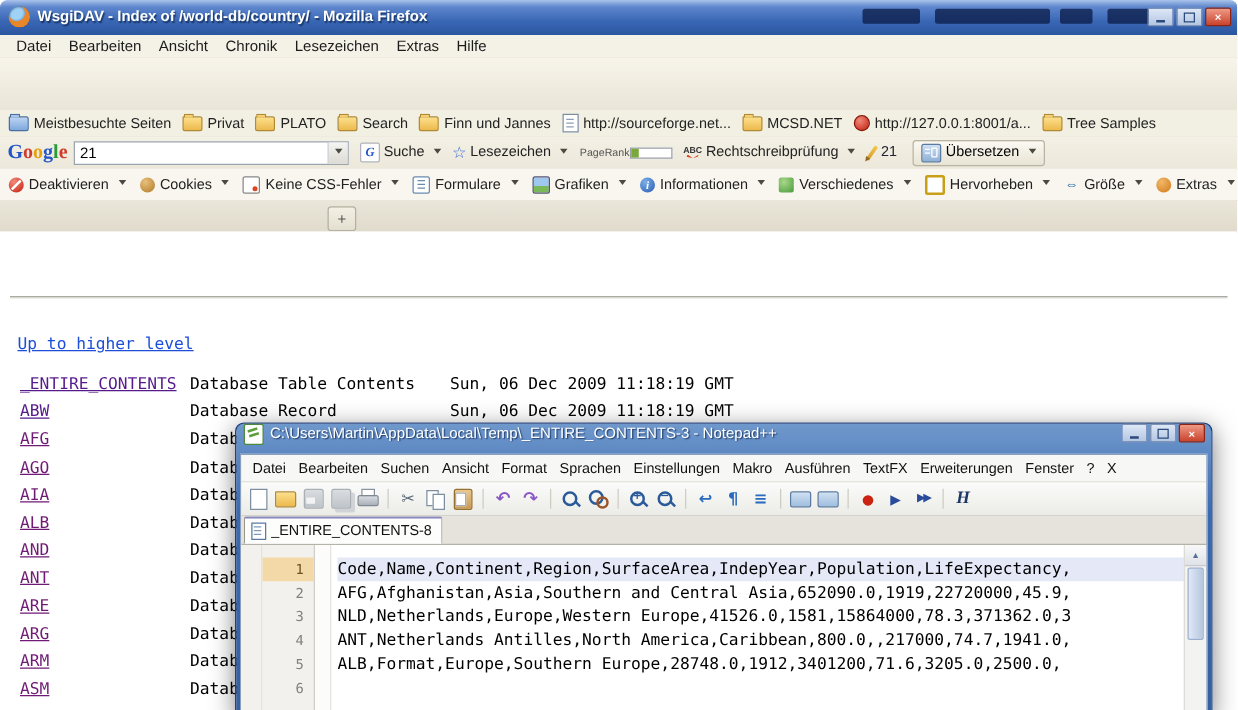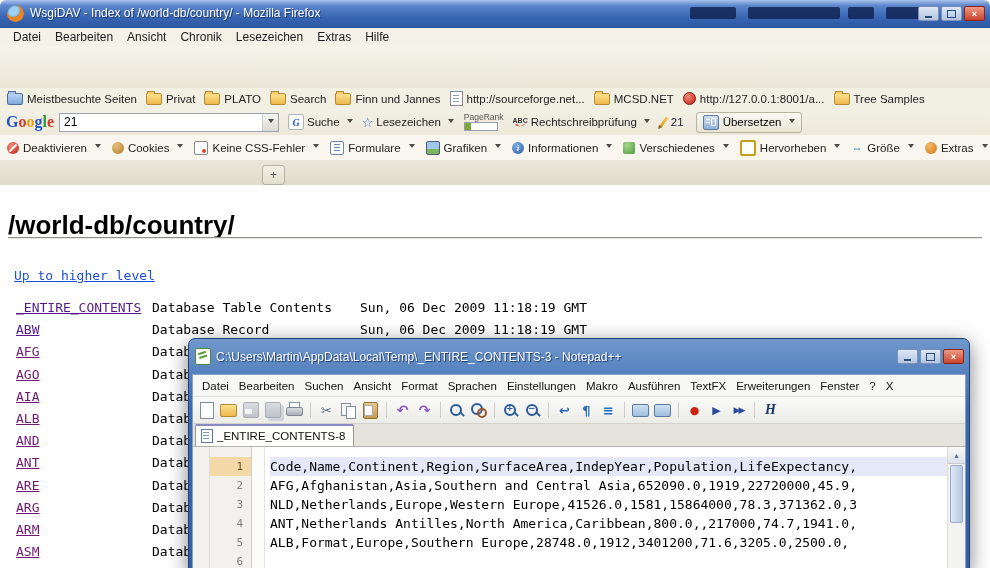--- a/index.html
+++ b/index.html
@@ -3,21 +3,21 @@
 <meta charset="utf-8">
 <style>
   html,body{margin:0;padding:0;}
   body{width:990px;height:568px;overflow:hidden;font-family:"Liberation Sans","DejaVu Sans",sans-serif;}
   #screen{position:relative;width:990px;height:568px;background:#fff;overflow:hidden;}
   .bar{position:absolute;left:0;width:990px;}
 
   
   .ff-titlebar{top:0;height:28px;background:linear-gradient(180deg,#a9c3ea 0%,#5d86cc 20%,#3a67b5 60%,#2a55a0 100%);border-radius:6px 6px 0 0;border-bottom:1px solid #1d3f7e;}
   .ff-logo{position:absolute;left:7px;top:5px;width:17px;height:17px;border-radius:50%;background:radial-gradient(circle at 35% 30%,#9fd2f5 0 30%,#2a6ac8 70%);box-shadow:inset -2px -3px 0 2px #e8862a, inset 0 0 2px #0a2a5a;}
-  .ff-title{position:absolute;left:30px;top:6px;color:#fff;font-size:12px;font-weight:400;text-shadow:1px 1px 1px #173566;white-space:nowrap;}
+  .ff-title{position:absolute;left:30px;top:6px;color:#fff;font-size:12px;font-weight:700;text-shadow:1px 1px 1px #173566;white-space:nowrap;}
   .ghost{position:absolute;top:7px;height:12px;background:rgba(12,30,74,0.78);border-radius:2px;}
   .g1{left:690px;width:46px}.g2{left:748px;width:92px}.g3{left:848px;width:26px}.g4{left:886px;width:38px}
   .wbtns{position:absolute;right:5px;top:6px;display:flex;gap:2px;}
   .wb{width:19px;height:13px;border-radius:2px;border:1px solid #7e92b6;background:linear-gradient(#dde7f6,#b4c6e2);display:flex;align-items:center;justify-content:center;font-size:9px;color:#2a4a7a;}
   .wb.cls{background:linear-gradient(#ef9a86,#c9432d);border-color:#8d2413;color:#fff;font-weight:bold;}
   .wb i.dash{width:7px;height:2px;background:#2a4a7a;margin-top:6px;}
   .wb i.box{width:7px;height:6px;border:1px solid #2a4a7a;}
 
   
   .ff-menubar{top:28px;height:18px;background:#f4f1e6;border-bottom:1px solid #ddd8c8;display:flex;align-items:center;padding-left:6px;}
@@ -61,21 +61,21 @@
   
   .ff-google{top:109px;height:26px;background:linear-gradient(#f3f0e5,#ece8da);border-bottom:1px solid #d9d4c4;display:flex;align-items:center;padding-left:6px;}
   .glogo{font-family:"Liberation Serif","DejaVu Serif",serif;font-weight:bold;font-size:16px;letter-spacing:0;margin-right:5px;}
   .gl0,.gl3{color:#2255c8}.gl1,.gl5{color:#d03a2a}.gl2{color:#e8a00a}.gl4{color:#2a9a3a}
   .gsearch{width:218px;height:17px;background:#fff;border:1px solid #9aa4ae;display:flex;align-items:center;}
   .gsearch input{border:none;outline:none;flex:1;font-size:12px;padding-left:4px;background:transparent;font-family:"Liberation Sans","DejaVu Sans",sans-serif;}
   .gsearch .dd{width:15px;height:100%;border-left:1px solid #c8ccd0;background:linear-gradient(#f4f4f2,#dddbd4);display:flex;align-items:center;justify-content:center;}
   .gbtn{display:flex;align-items:center;gap:3px;font-size:11.5px;color:#222;margin-left:9px;white-space:nowrap;}
   .gicon{width:14px;height:14px;background:#fff;border:1px solid #b0b4ba;border-radius:2px;display:flex;align-items:center;justify-content:center;font-size:10px;font-weight:bold;color:#2255c8;font-family:"Liberation Serif",serif;}
   .star{color:#3a6fd0;font-size:13px;}
-  .pr{display:flex;flex-direction:column;align-items:flex-start;margin-left:10px;}
+  .pr{display:flex;flex-direction:row;align-items:flex-start;margin-left:10px;}
   .pr .prlabel{font-size:8.5px;color:#555;line-height:9px;}
   .pr .prbar{width:32px;height:7px;border:1px solid #98a0a8;background:#fff;position:relative;}
   .pr .prbar::after{content:"";position:absolute;left:0;top:0;height:100%;width:6px;background:#7aa83a;}
   .abcico{display:flex;flex-direction:column;align-items:center;line-height:6px;}
   .abcico .abct{font-size:7px;font-weight:bold;color:#333;}
   .abcico::after{content:"";width:10px;height:3px;background:linear-gradient(90deg,#d42,#d42);clip-path:polygon(0 60%,10% 0,50% 100%,100% 0,90% 60%,50% 100%);}
   .pencil{width:3px;height:13px;background:linear-gradient(#f2c84b,#d89a2a);border-radius:1px;transform:rotate(35deg);position:relative;margin-left:12px;}
   .pencil::after{content:"";position:absolute;left:-1px;bottom:-4px;border:2px solid transparent;border-top:4px solid #8a6a2a;}
   .gcount{font-size:11.5px;color:#223;margin-left:6px;}
   .transico{width:14px;height:13px;border-radius:2px;background:linear-gradient(#cfe0f2,#8fb0d8);border:1px solid #5a7aa0;position:relative;}
@@ -115,21 +115,21 @@
   .c-up{position:absolute;left:14px;top:268px;text-decoration:underline;color:#1d4ed8;}
   .listing{position:absolute;left:0;top:300px;width:990px;height:266px;}
   .lrow{position:absolute;left:0;width:990px;height:20px;}
   .lrow .nm{position:absolute;left:16px;text-decoration:underline;color:#701a75;white-space:pre;}
   .lrow .nm.v{color:#551A8B;}
   .lrow .tp{position:absolute;left:152px;color:#000;white-space:pre;}
   .lrow .dt{position:absolute;left:360px;color:#000;white-space:pre;}
 
   
   .npp{position:absolute;left:188px;top:338px;width:782px;height:234px;z-index:30;background:linear-gradient(#6f98cc,#3c6ab0 30%,#35609f);border:1px solid #1e3f78;border-radius:7px 7px 0 0;box-shadow:0 5px 20px rgba(0,0,0,.5);padding:0 3px;box-sizing:border-box;}
-  .n-title{height:35px;display:flex;align-items:center;gap:5px;padding-left:3px;position:relative;}
+  .n-title{height:24px;display:flex;align-items:flex-start;gap:5px;padding-left:3px;position:relative;}
   .n-ico{width:14px;height:15px;background:#fff;border:1px solid #4a8a3a;border-radius:2px;position:relative;flex:0 0 auto;}
   .n-ico::after{content:"";position:absolute;left:2px;top:3px;width:8px;height:2px;background:#5aa03a;box-shadow:0 4px 0 #5aa03a;transform:rotate(-18deg);}
   .n-title-text{color:#fff;font-size:12px;text-shadow:1px 1px 1px #1c3a68;white-space:nowrap;overflow:hidden;flex:1;}
   .n-btns{display:flex;gap:2px;margin-right:2px;}
   .n-client{background:#f0f0ee;height:204px;border:1px solid #8aa0c0;border-bottom:none;overflow:hidden;}
   .n-menu{height:21px;background:#f7f7f5;border-bottom:1px solid #e0ded6;display:flex;align-items:center;padding-left:4px;}
   .n-mi{font-size:11.5px;color:#111;padding:1px 5px;white-space:nowrap;}
   .n-tools{height:26px;background:linear-gradient(#fbfbfa,#ebebe7);border-bottom:1px solid #d5d2ca;display:flex;align-items:center;gap:5px;padding-left:5px;}
   .ti{width:17px;height:17px;display:flex;align-items:center;justify-content:center;font-size:13px;flex:0 0 auto;position:relative;font-family:"DejaVu Sans",sans-serif;}
   .tsep{width:1px;height:16px;background:#cfccc4;margin:0 2px;flex:0 0 auto;}
@@ -358,21 +358,20 @@
         <i class="caret"></i>
       </span>
 
   </div>
 
   <div class="bar ff-tabbar">
     <div class="newtab">+</div>
   </div>
 
   <div class="bar content"></div>
-  <h1 class="c-h1">/world-db/country/</h1>
   <div class="c-hr"></div>
   <a class="c-up mono">Up to higher level</a>
 
   <div class="listing mono">
     <div class="lrow" style="top:0px">
         <a class="nm v">_ENTIRE_CONTENTS</a>
         <span class="tp">Database Table Contents</span>
         <span class="dt">Sun, 06 Dec 2009 11:18:19 GMT</span>
       </div>
     <div class="lrow" style="top:22.2px">

